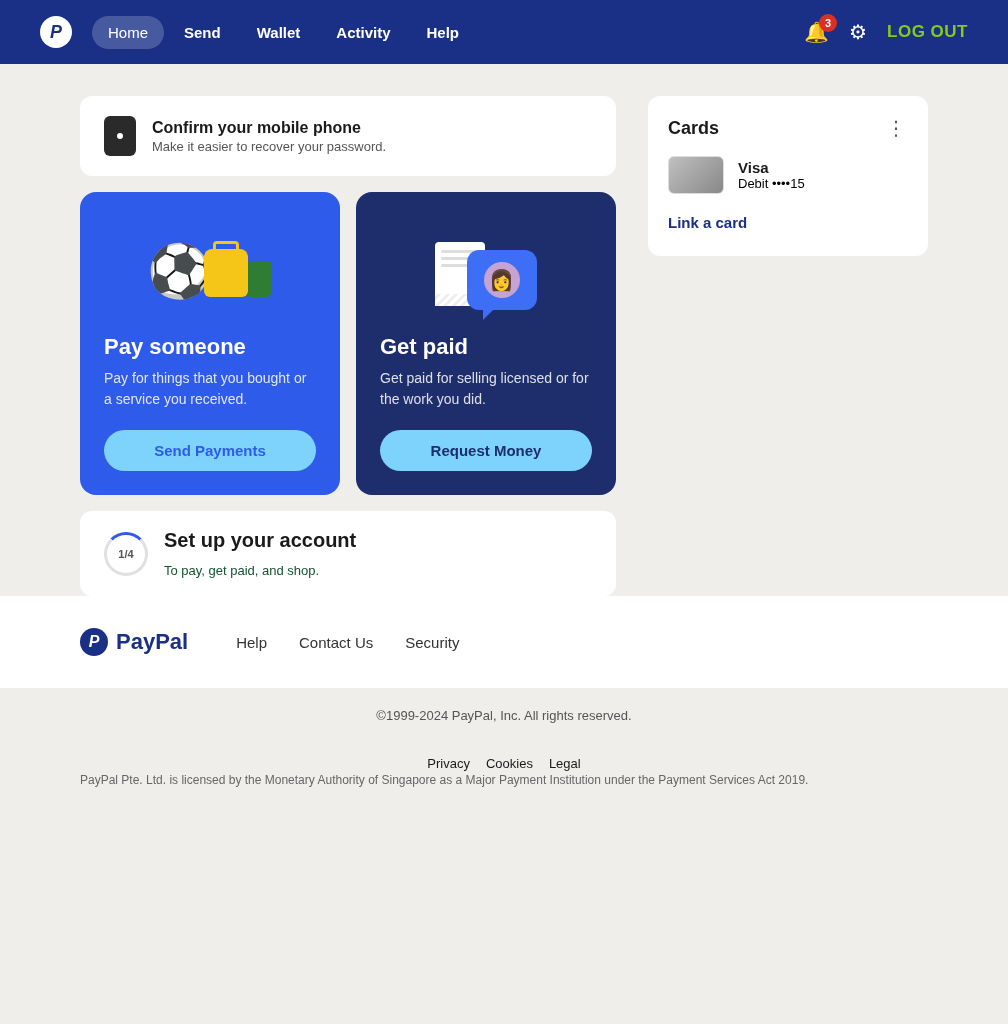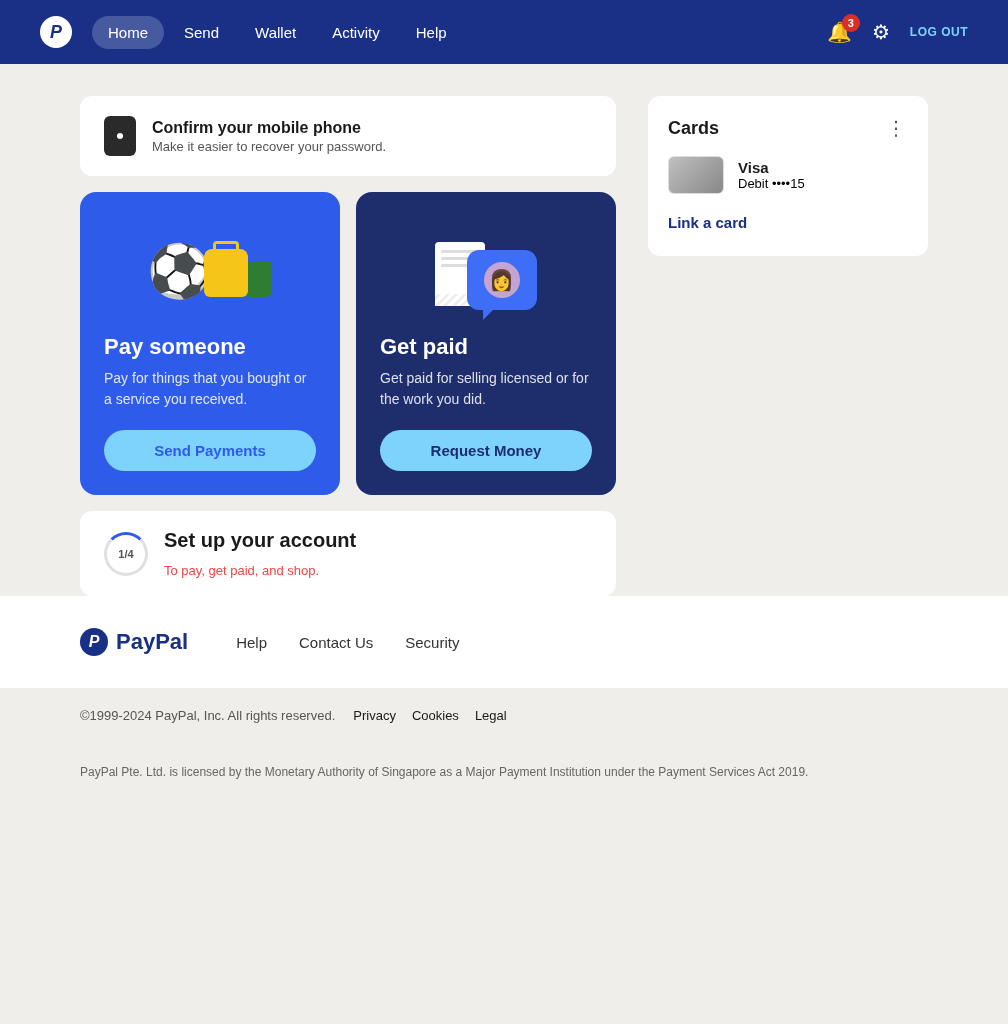--- a/index.html
+++ b/index.html
@@ -23,36 +23,36 @@
       display: flex; align-items: center; justify-content: center;
       font-weight: 900; font-size: 18px; color: #1a3087; font-style: italic;
     }
     .nav { display: flex; align-items: center; gap: 4px; margin-left: 12px; }
     .nav-item {
       color: white;
       text-decoration: none;
       padding: 8px 16px;
       border-radius: 20px;
       font-size: 15px;
-      font-weight: 400;
+      font-weight: 700;
       cursor: pointer;
     }
     .nav-item.active { background: rgba(255,255,255,0.2); font-weight: 500; }
     .header-right { display: flex; align-items: center; gap: 20px; }
     .bell-wrapper { position: relative; cursor: pointer; }
     .bell-icon { font-size: 20px; color: white; }
     .notification-badge {
       position: absolute; top: -6px; right: -8px;
       background: #d93025; color: white; border-radius: 50%;
       width: 18px; height: 18px; font-size: 11px; font-weight: 700;
       display: flex; align-items: center; justify-content: center;
     }
     .gear-icon { font-size: 20px; color: white; cursor: pointer; }
     .logout-btn {
-      color: #7dd3fc; font-size: 12px; font-weight: 600;
+      color: #84cc16; font-size: 17px; font-weight: 600;
       letter-spacing: 0.5px; cursor: pointer; border: none; background: none;
     }
 
     
     .main-content {
       display: flex;
       gap: 32px;
       padding: 32px 80px 0 80px;
       max-width: 1008px;
       margin: 0 auto;
@@ -193,21 +193,21 @@
     .progress-circle {
       width: 44px; height: 44px;
       border-radius: 50%;
       border: 3px solid #e0e0e0;
       border-top-color: #2f5bea;
       display: flex; align-items: center; justify-content: center;
       font-size: 11px; font-weight: 700; color: #555;
       flex-shrink: 0;
     }
     .setup-text h3 { font-size: 20px; font-weight: 600; color: #1a1a1a; }
-    .setup-text p { font-size: 13px; color: #ef4444; margin-top: 11px; }
+    .setup-text p { font-size: 13px; color: #14532d; margin-top: 11px; }
 
     
     .activity-card {
       background: white;
       border-radius: 12px;
       padding: 24px;
       margin-bottom: 32px;
     }
     .activity-card h3 { font-size: 17px; font-weight: 700; color: #1a1a1a; margin-bottom: 12px; }
     .activity-card p { font-size: 15px; color: #444; line-height: 1.6; }
@@ -273,27 +273,28 @@
     .footer-links { display: flex; gap: 32px; }
     .footer-link { font-size: 15px; color: #333; text-decoration: none; cursor: pointer; }
 
     .footer-bottom {
       background: #f0eeeb;
       padding: 20px 80px 16px 80px;
     }
     .footer-legal-row {
       display: flex;
       align-items: center;
-      gap: 18px;
+      gap: 33px;
       flex-wrap: wrap;
+      flex-direction: column;
     }
     .footer-copyright { font-size: 13px; color: #555; }
     .footer-legal-links { display: flex; gap: 16px; }
     .footer-legal-link { font-size: 13px; color: #1a1a1a; font-weight: 400; text-decoration: none; cursor: pointer; }
-    .footer-mpa { font-size: 12px; color: #666; line-height: 1.5; margin-top: 40px; }
+    .footer-mpa { font-size: 12px; color: #666; line-height: 1.5; }
   </style>
 </head>
 <body>
 
 <header class="header">
   <div class="header-left">
     <div class="paypal-logo-header">
       <div class="paypal-p-icon">
         <span>P</span>
       </div>

